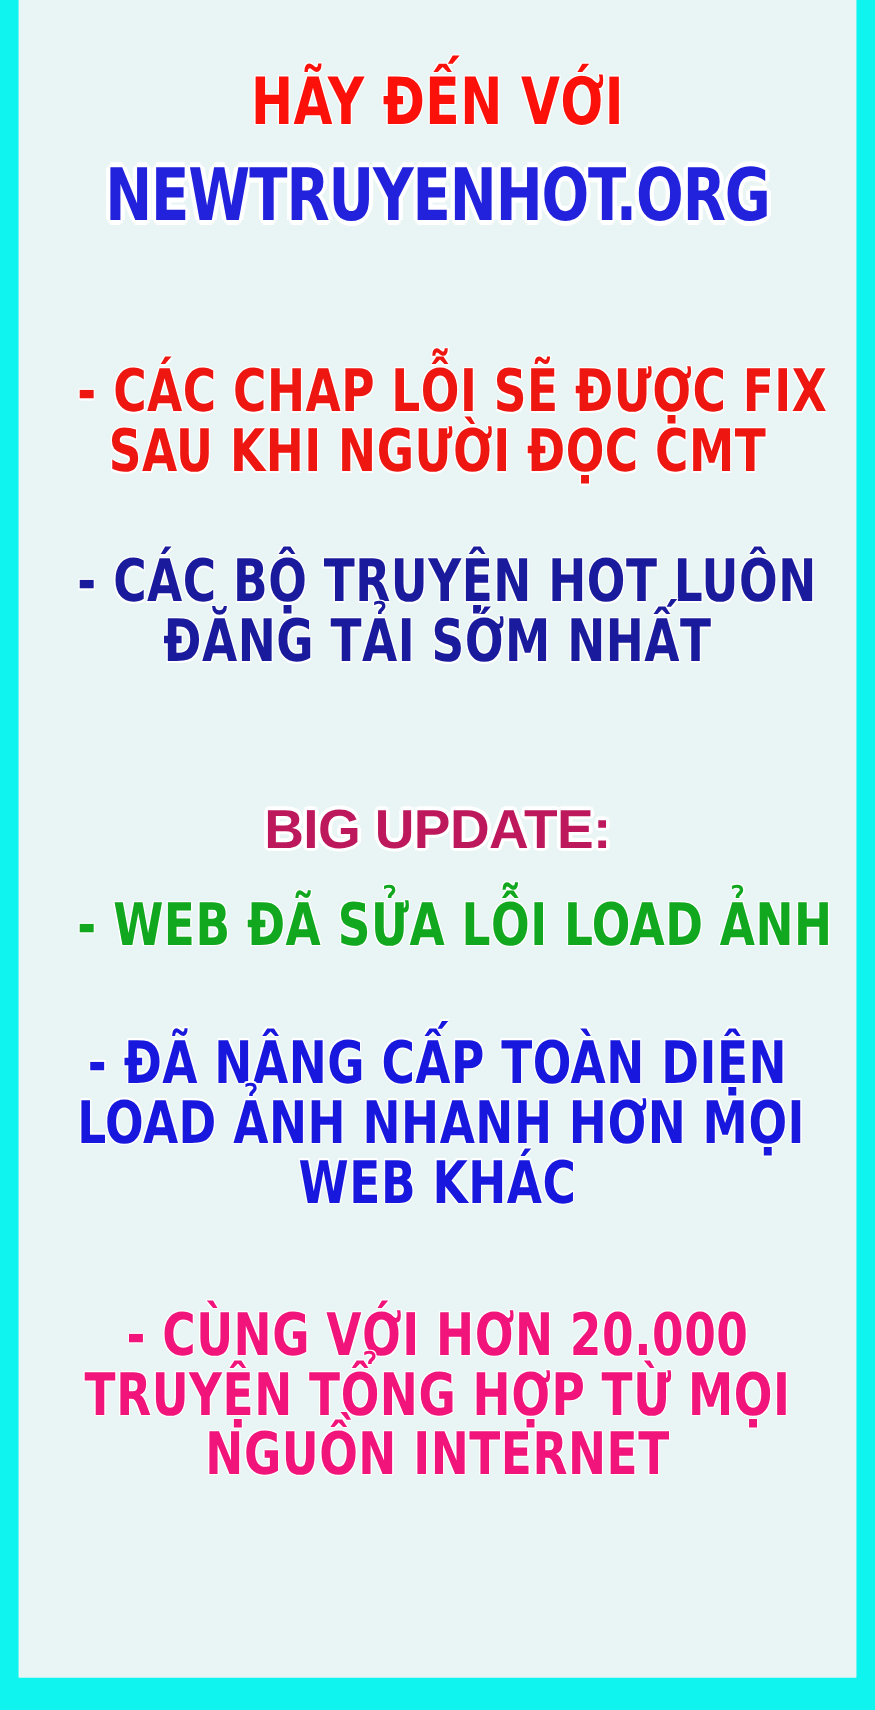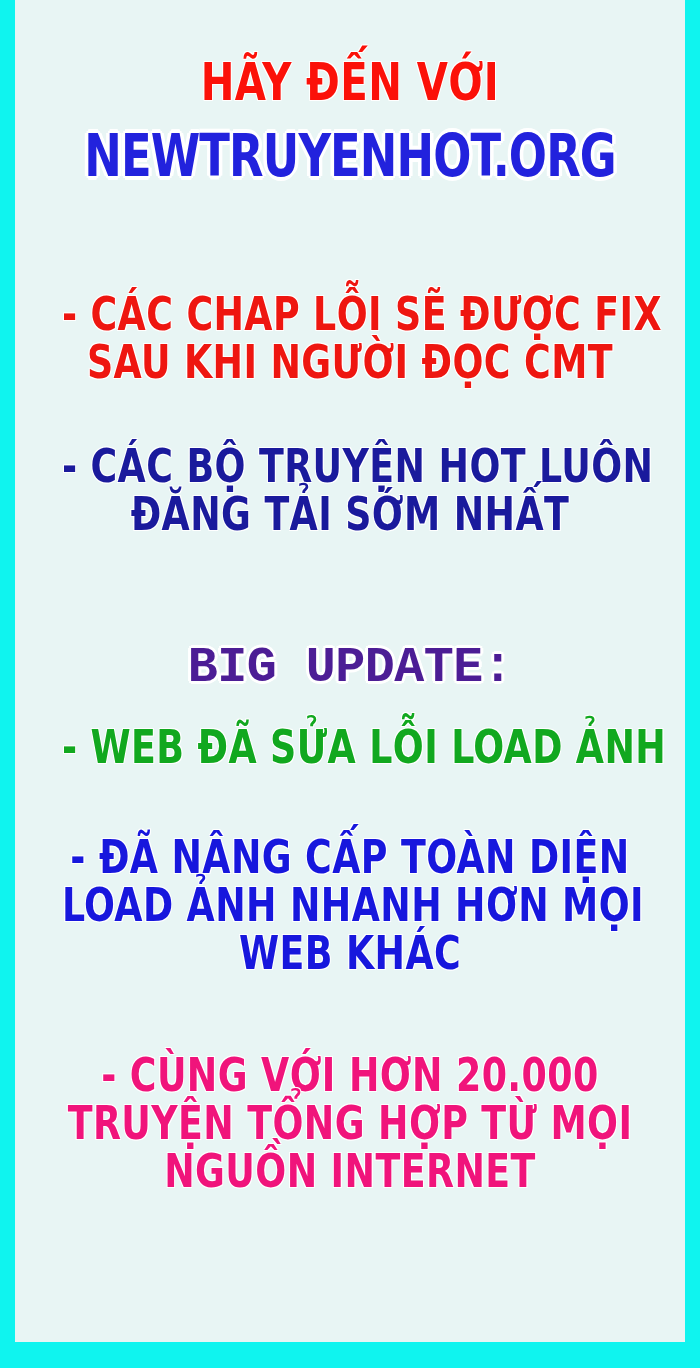--- a/index.html
+++ b/index.html
@@ -111,23 +111,23 @@
   .block-navy {
     color: #1a1a9c;
     font-size: 47px;
     margin-top: 56px;
     text-shadow:
        1px  1px 0 #ffffff, -1px  1px 0 #ffffff,
        1px -1px 0 #ffffff, -1px -1px 0 #ffffff;
   }
 
   .block-bigupdate {
-    color: #4c1d95;
-    font-family: Liberation Mono, monospace;
-    font-size: 50px;
+    color: #be185d;
+    font-family: Liberation Sans, sans-serif;
+    font-size: 44px;
     margin-top: 104px;
     letter-spacing: -0.5px;
     transform: none;
     text-shadow:
        2px  2px 0 #ffffff, -2px  2px 0 #ffffff,
        2px -2px 0 #ffffff, -2px -2px 0 #ffffff,
        0    3px 0 #ffffff,  0   -3px 0 #ffffff,
        3px  0   0 #ffffff, -3px  0   0 #ffffff;
   }
 

